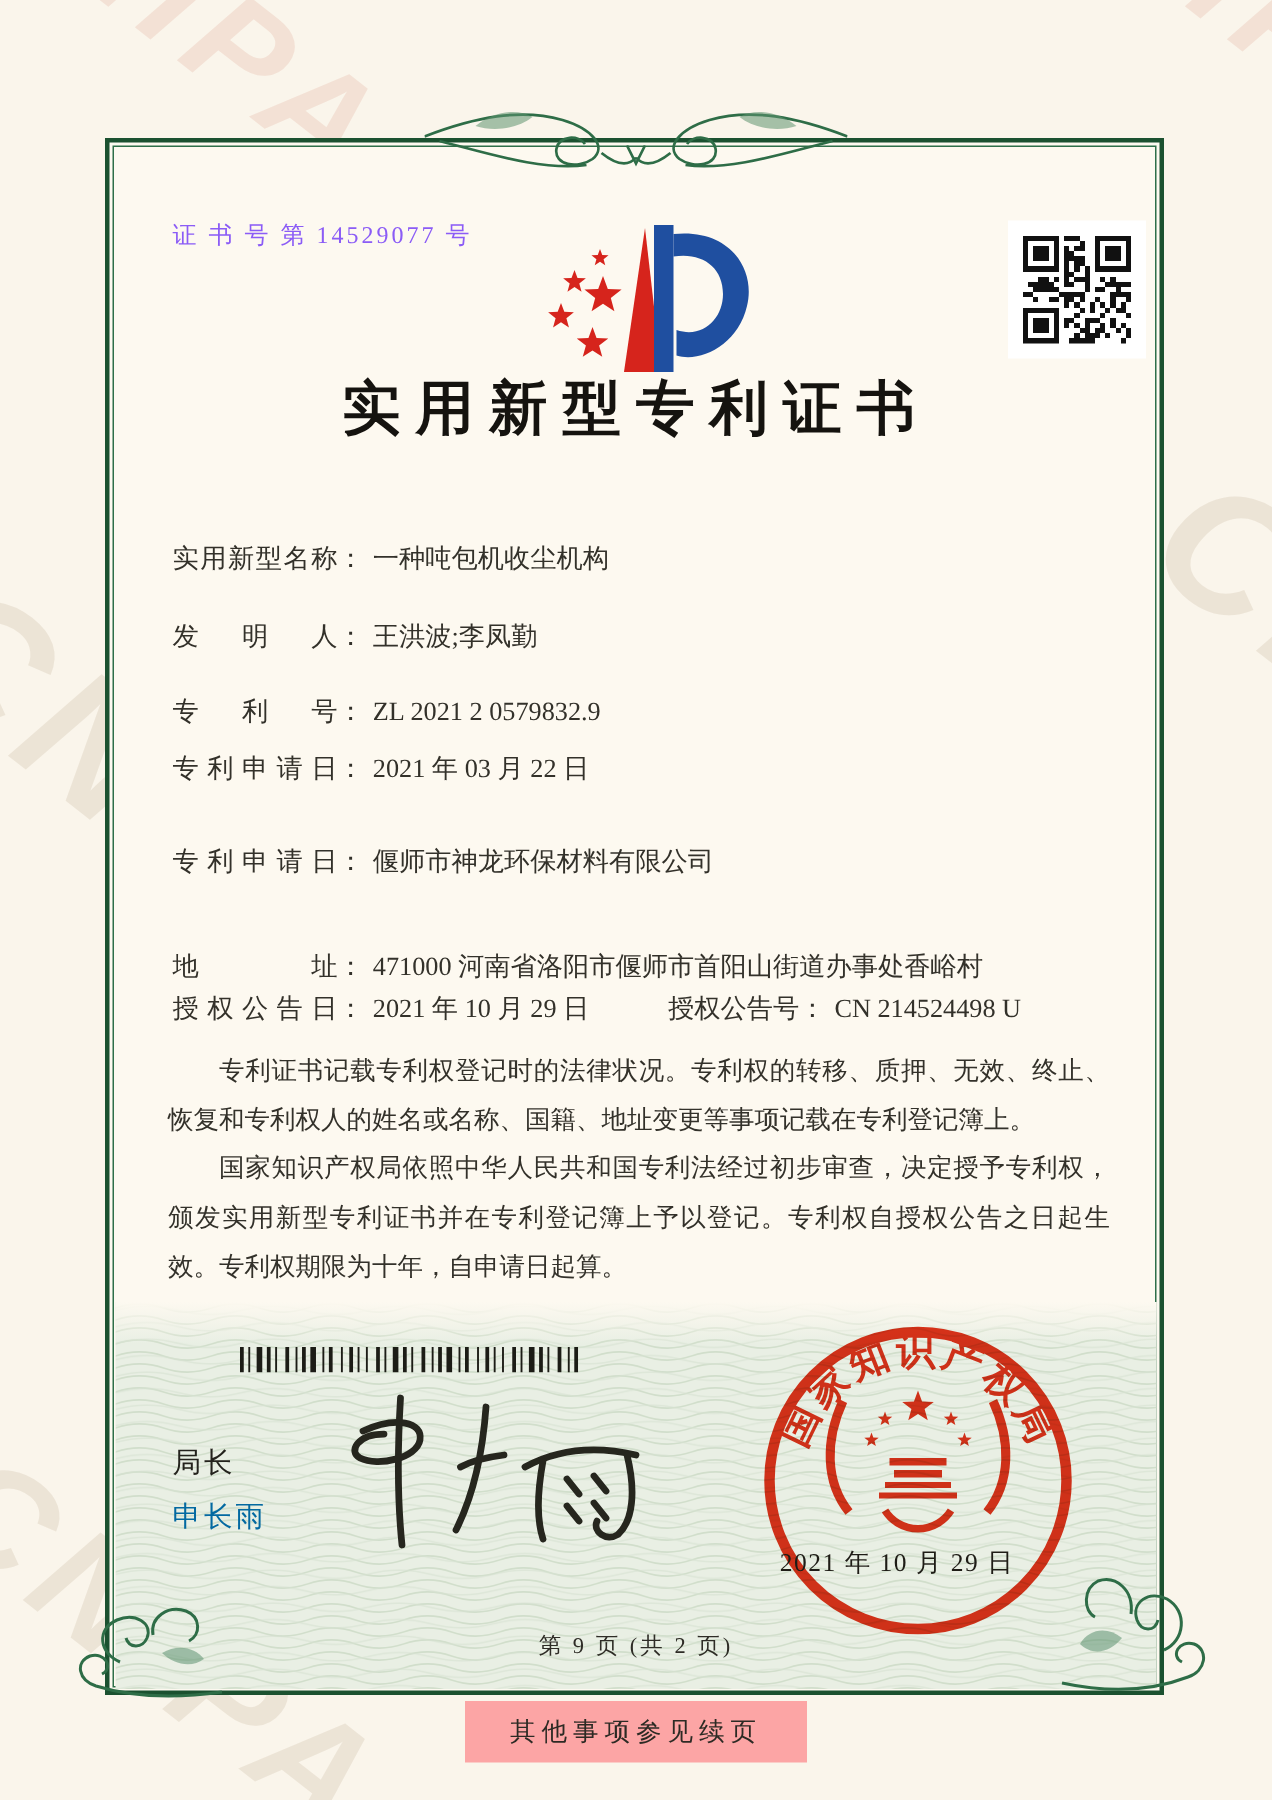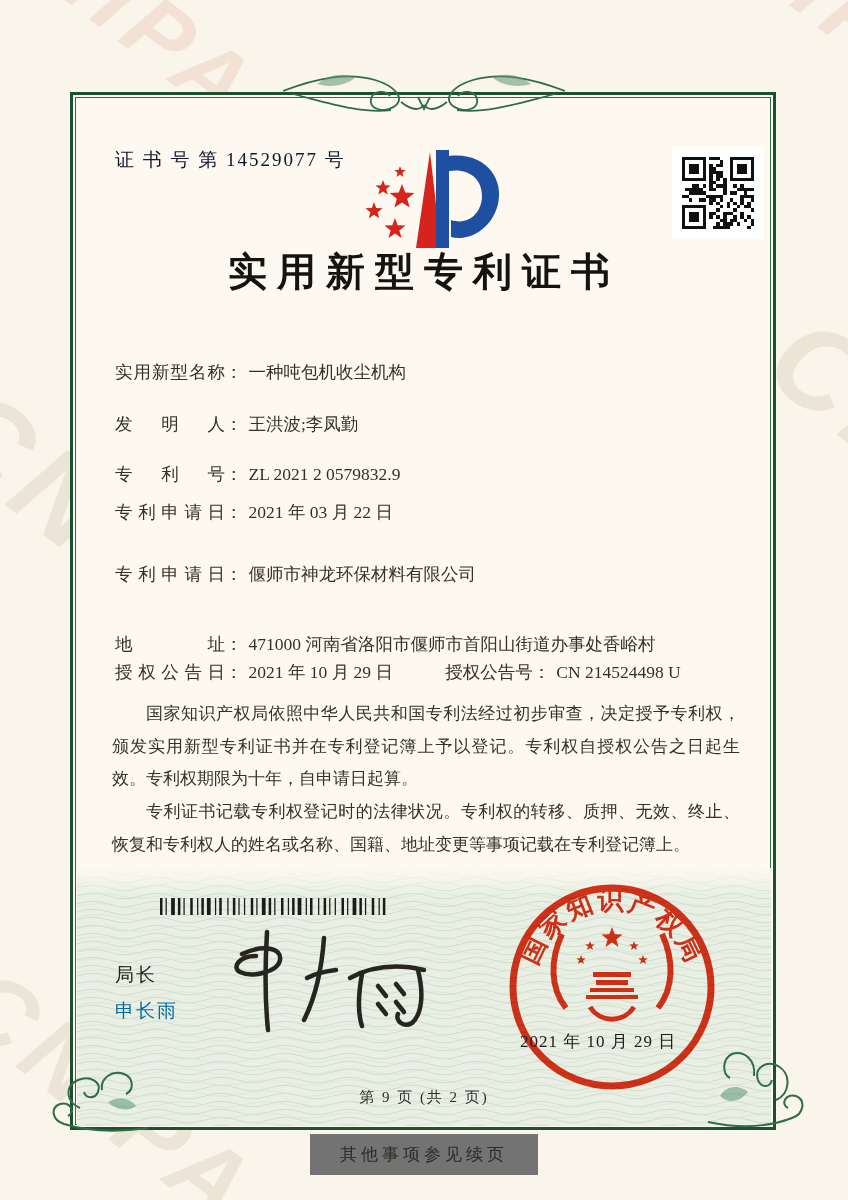--- a/index.html
+++ b/index.html
@@ -6,40 +6,40 @@
   body{width:848px;height:1200px;background:#faf4e9;font-family:"Liberation Serif","DejaVu Serif",serif;}
   #page{position:relative;width:848px;height:1200px;overflow:hidden;background:#faf5eb;}
   .wm{position:absolute;font-family:"Liberation Sans","DejaVu Sans",sans-serif;font-style:italic;font-weight:bold;
       letter-spacing:10px;transform:rotate(38deg);white-space:nowrap;pointer-events:none;}
   .wm-pink{color:rgba(228,178,162,.30);}
   .wm-gray{color:rgba(208,194,170,.32);}
   .wm-light{color:rgba(214,200,176,.26);}
   #border-outer{position:absolute;left:70px;top:92px;width:700px;height:1032px;border:3px solid #1b5130;background:#fdf9f0;}
   #border-inner{position:absolute;left:2px;top:2px;right:2px;bottom:2px;border:1px solid #2e6f49;}
   .abs{position:absolute;}
-  #cert-number{left:115px;top:147px;font-size:19px;letter-spacing:2px;color:#0f172a;}
+  #cert-number{left:115px;top:147px;font-size:16px;letter-spacing:2px;color:#8b5cf6;}
   #qr-box{left:672px;top:147px;width:92px;height:92px;background:#ffffff;display:flex;align-items:center;justify-content:center;}
   #title{left:0;right:0;top:245px;text-align:center;font-size:39px;font-weight:bold;letter-spacing:10px;color:#15130f;}
   .frow{position:absolute;left:115px;width:640px;font-size:17.5px;color:#33312a;white-space:nowrap;}
   .flabel{display:inline-block;width:110px;text-align:justify;text-align-last:justify;vertical-align:bottom;}
   .flabel2{display:inline-block;text-align:center;}
   .fvalue{padding-left:6px;}
   #body-text{left:112px;top:698px;width:628px;font-size:17px;line-height:1.92;color:#33312a;text-align:justify;}
   #body-text p{margin:0;text-indent:2em;}
   #green-zone{left:77px;top:868px;width:694px;height:258px;background:#e9efe4;}
   #green-fade{position:absolute;left:0;top:0;width:100%;height:28px;background:linear-gradient(#fdf9f0,rgba(253,249,240,0));}
   #barcode-wrap{left:160px;top:898px;width:228px;height:17px;}
   #signer-title{left:115px;top:962px;font-family:Liberation Sans, sans-serif;font-size:19px;color:#24231d;letter-spacing:2px;text-align:right;}
   #signer-name{left:115px;top:998px;font-family:"Liberation Sans","DejaVu Sans",sans-serif;font-size:19px;color:#0369a1;letter-spacing:2px;}
   #signature{left:212px;top:926px;}
   #seal{left:492px;top:866px;opacity:.95;mix-blend-mode:multiply;}
   #seal-date{left:468px;top:1030px;width:260px;text-align:center;font-size:17px;color:#1e1c16;letter-spacing:1px;z-index:5;}
   #page-num{left:0;right:0;top:1088px;text-align:center;font-size:15px;color:#2e2c26;letter-spacing:2px;}
   #footer-note-wrap{left:0;right:0;top:1134px;text-align:center;}
-  #footer-note{display:inline-block;background:#737373;padding:9px 30px;font-size:17px;letter-spacing:4px;color:#2c2a24;}
+  #footer-note{display:inline-block;background:#fca5a5;padding:9px 30px;font-size:17px;letter-spacing:4px;color:#2c2a24;}
   svg{display:block;}
 </style>
 </head>
 <body>
 
 <div id="page">
 
   <div class="wm wm-pink" style="left:-48px;top:-52px;font-size:92px;">CNIPA</div>
   <div class="wm wm-pink" style="left:652px;top:-66px;font-size:92px;">CNIPA</div>
   <div class="wm wm-light" style="left:468px;top:330px;font-size:78px;">CNIPA</div>
@@ -273,22 +273,22 @@
   </div>
   <div class="frow" style="top:632px">
     <span class="flabel">地址</span><span>：</span><span class="fvalue">471000 河南省洛阳市偃师市首阳山街道办事处香峪村</span>
   </div>
   <div class="frow" style="top:660px">
     <span class="flabel">授权公告日</span><span>：</span><span class="fvalue">2021 年 10 月 29 日</span>
     <span class="flabel2" style="margin-left:48px">授权公告号</span><span>：</span><span class="fvalue">CN 214524498 U</span>
   </div>
 
   <div id="body-text" class="abs">
+    <p>专利证书记载专利权登记时的法律状况。专利权的转移、质押、无效、终止、恢复和专利权人的姓名或名称、国籍、地址变更等事项记载在专利登记簿上。</p>
     <p>国家知识产权局依照中华人民共和国专利法经过初步审查，决定授予专利权，颁发实用新型专利证书并在专利登记簿上予以登记。专利权自授权公告之日起生效。专利权期限为十年，自申请日起算。</p>
-    <p>专利证书记载专利权登记时的法律状况。专利权的转移、质押、无效、终止、恢复和专利权人的姓名或名称、国籍、地址变更等事项记载在专利登记簿上。</p>
   </div>
 
   <div id="barcode-wrap" class="abs">
     <svg id="barcode" width="228" height="17">
         <rect x="0" y="0" width="2.5" height="17" fill="#1c1c16"></rect>
         <rect x="5.55" y="0" width="1.25" height="17" fill="#1c1c16"></rect>
         <rect x="11.1" y="0" width="3.75" height="17" fill="#1c1c16"></rect>
         <rect x="17.9" y="0" width="2.5" height="17" fill="#1c1c16"></rect>
         <rect x="23.449999999999996" y="0" width="1.25" height="17" fill="#1c1c16"></rect>
         <rect x="30.249999999999993" y="0" width="2.5" height="17" fill="#1c1c16"></rect>

